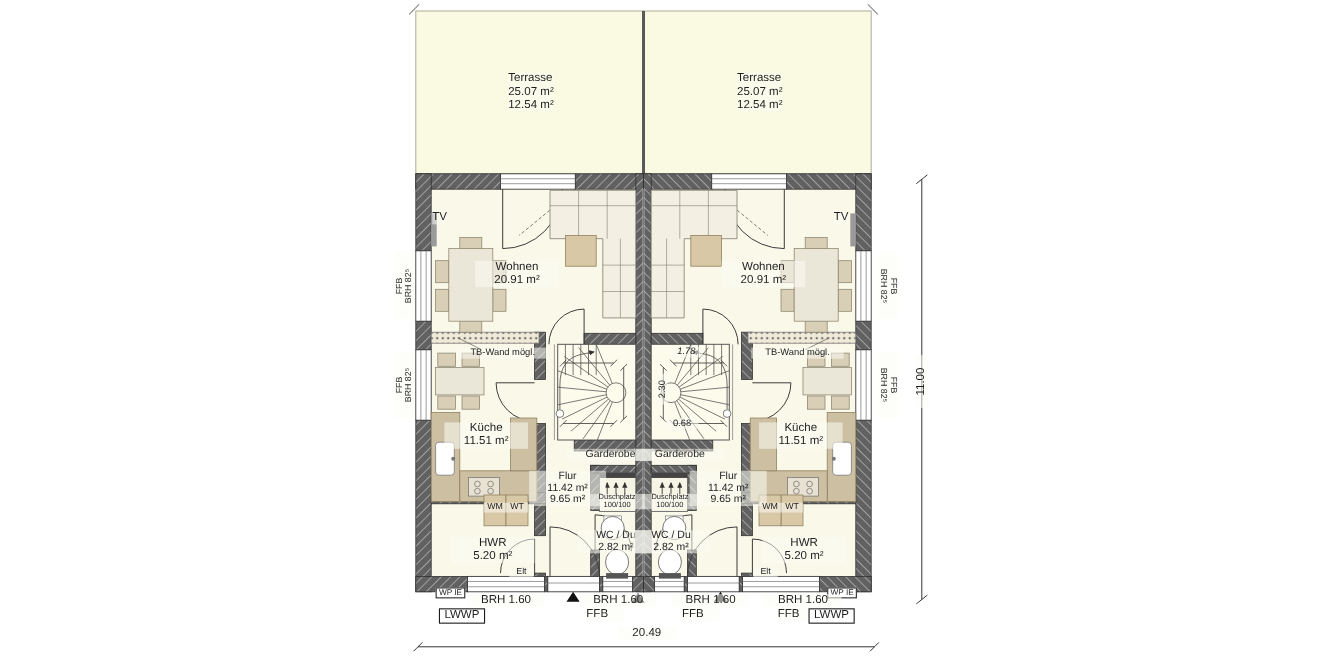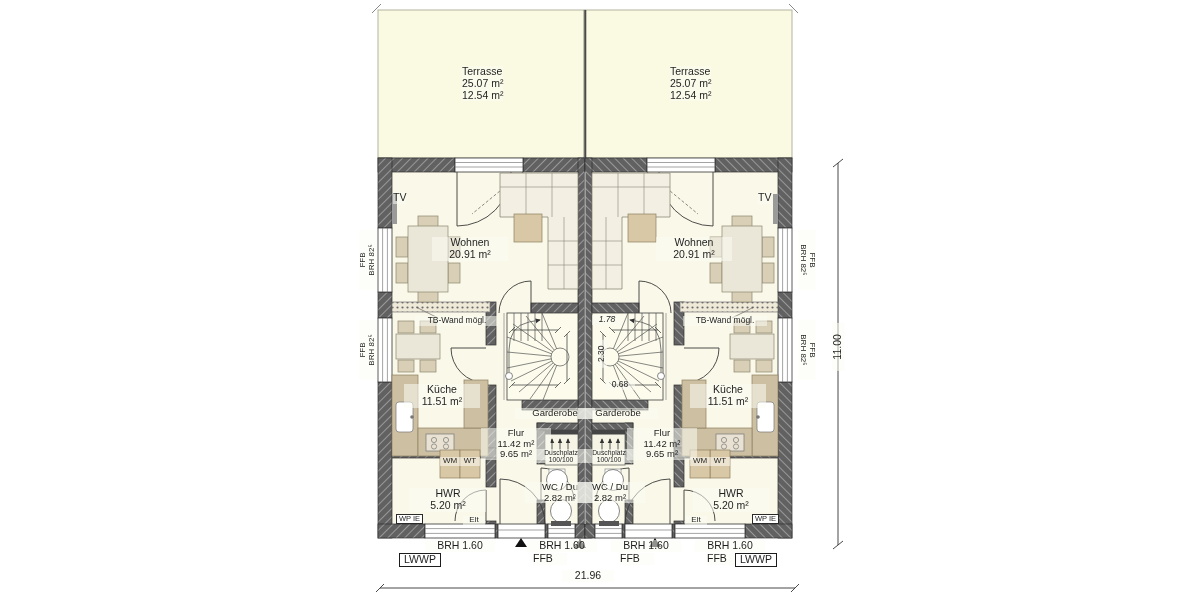--- a/index.html
+++ b/index.html
@@ -10,21 +10,21 @@
        background:rgba(252,252,244,0.55);white-space:nowrap;}
   .la{text-align:left;}
   .l10{font-size:10.5px;}
   .l9{font-size:9.5px;}
   .l85{font-size:8.5px;}
   .l8{font-size:8px;}
   .l7{font-size:6.8px;line-height:1.05;}
   .rot-ccw{transform:rotate(-90deg);transform-origin:center;}
   .rot-cw{transform:rotate(90deg);transform-origin:center;}
   .boxed{border:1.4px solid #1c1c1c;background:#fff;padding:0 4px;font-size:10.5px;}
-  .boxed-sm{border:1px solid #2a2a2a;background:#fff;padding:0 2px;font-size:7.5px;}
+  .boxed-sm{border:1px solid #2a2a2a;background:#fff;padding:0 2px;font-size:7.5px;margin-top:20px;}
 </style>
 </head>
 <body>
 
 <div id="plan">
 
 <svg width="1200" height="600" viewBox="0 0 1200 600" xmlns="http://www.w3.org/2000/svg" xmlns:xlink="http://www.w3.org/1999/xlink">
   <defs>
     <pattern id="hatch" width="6" height="6" patternUnits="userSpaceOnUse" patternTransform="rotate(45)">
       <rect width="6" height="6" fill="#616161"></rect>
@@ -291,20 +291,20 @@
 <div class="lbl l10" style="left:527px;top:540px;width:70px;">BRH 1.60</div>
 <div class="lbl l10" style="left:611px;top:540px;width:70px;">BRH 1.60</div>
 <div class="lbl l10" style="left:695px;top:540px;width:70px;">BRH 1.60</div>
 <div class="lbl l10 la" style="left:533px;top:553px;width:34px;">FFB</div>
 <div class="lbl l10 la" style="left:620px;top:553px;width:34px;">FFB</div>
 <div class="lbl l10 la" style="left:707px;top:553px;width:34px;">FFB</div>
 
 <div class="lbl boxed" style="left:399px;top:553px;">LWWP</div>
 <div class="lbl boxed" style="left:735px;top:553px;">LWWP</div>
 
-<div class="lbl l10" style="left:562px;top:570px;width:52px;">21.96</div>
+<div class="lbl l10" style="left:562px;top:570px;width:52px;">20.49</div>
 <div class="lbl l10 rot-ccw" style="left:814px;top:341px;width:48px;">11.00</div>
 
-<div class="lbl l85" style="left:592px;top:315px;width:30px;font-style:italic;">1.78</div>
+<div class="lbl l85" style="left:609px;top:315px;width:30px;font-style:italic;">1.78</div>
 <div class="lbl l85 rot-ccw" style="left:588px;top:349px;width:28px;">2.30</div>
 <div class="lbl l85" style="left:605px;top:380px;width:30px;">0.68</div>
 
 </div>
 
 </body></html>

